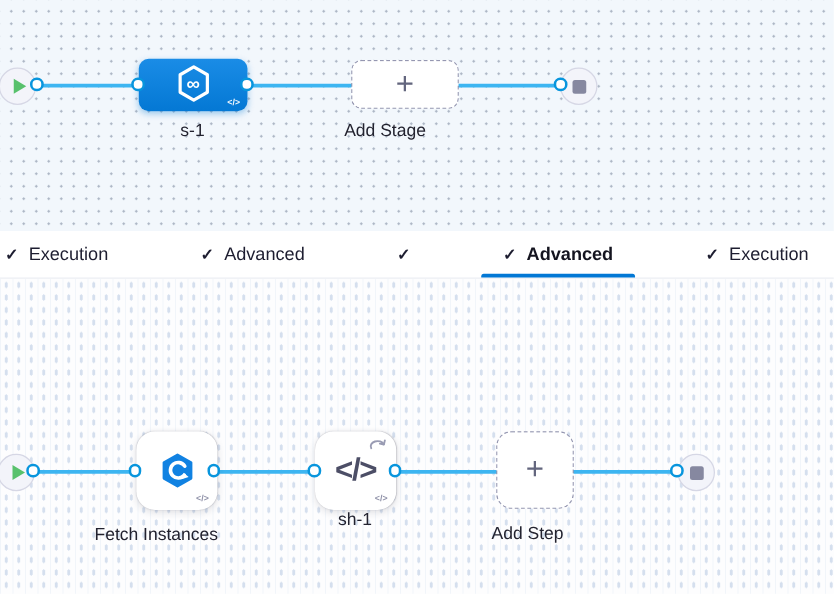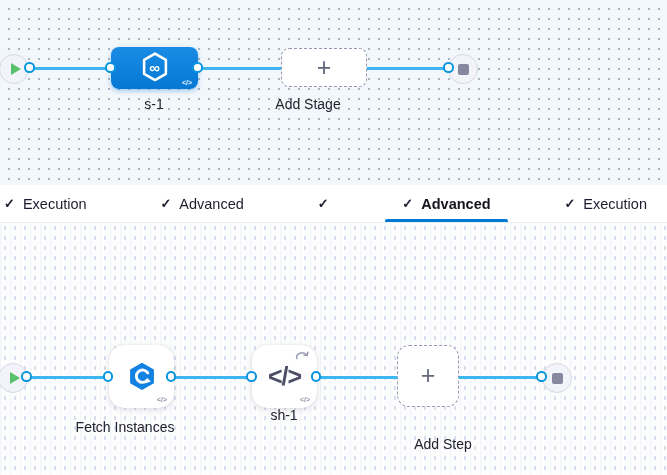--- a/index.html
+++ b/index.html
@@ -197,14 +197,14 @@
     <span class="plus-glyph">+</span>
   </div>
 
   <div class="ring" style="left:536px;top:148px;"></div>
   <div class="terminal" style="left:542px;top:140px;">
     <div class="stop-sq"></div>
   </div>
 
   <div class="node-label" style="left:125px;top:196px;">Fetch Instances</div>
   <div class="node-label" style="left:284px;top:184px;text-align:center;">sh-1</div>
-  <div class="node-label" style="left:443px;top:195px;margin-top:18px;">Add Step</div>
+  <div class="node-label" style="left:422px;top:195px;">Add Step</div>
 </div>
 
 </body></html>

